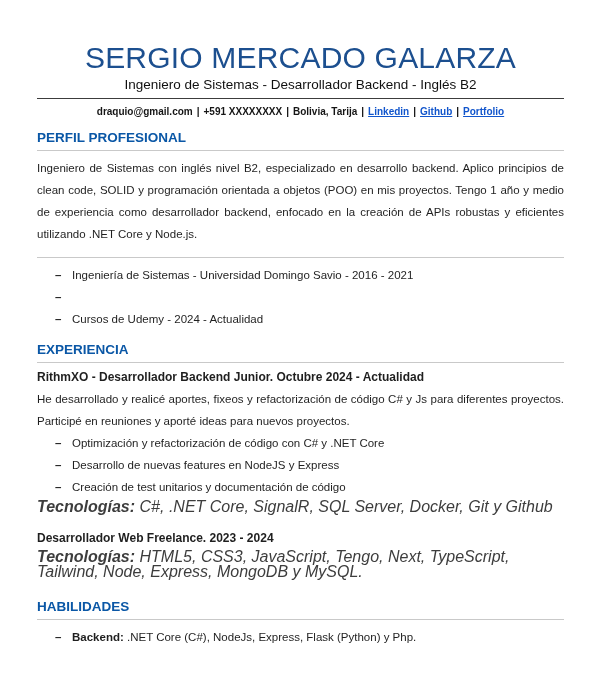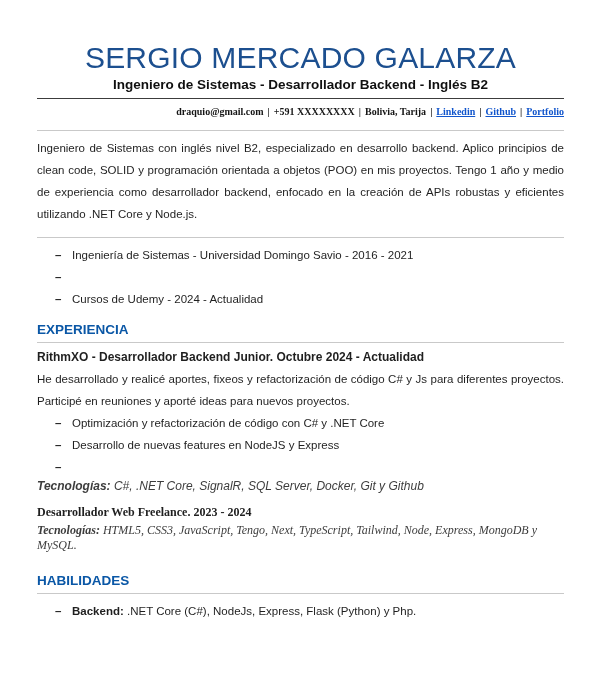--- a/index.html
+++ b/index.html
@@ -13,32 +13,31 @@
 
   
   .name {
     text-align: center;
     font-size: 30px; font-weight: 400; line-height: 32px;
     color: var(--name-blue, #1c4f8f);
     letter-spacing: 0.2px;
   }
   .headline {
     margin-top: 3px; text-align: center;
-    font-size: 13.5px; font-weight: 700; line-height: 16px;
+    font-size: 13.5px; font-weight: 400; line-height: 16px;
     color: #101010;
   }
   .top-rule {
     margin-top: 5px;
     border-top: 1.5px solid var(--rule-dark, #3c3c3c);
   }
   .contact {
-    margin-top: 6px; text-align: right;
+    margin-top: 6px; text-align: center;
     font-size: 10px; font-weight: 700; line-height: 13px;
     color: #151515;
-    font-family: Liberation Serif, serif;
   }
   .contact .sep { margin: 0 4px; }
   .contact a {
     color: var(--link-blue, #1155cc);
     text-decoration: underline; cursor: pointer;
   }
 
   
   .section { margin-top: 12px; }
   .section.mt-lg { margin-top: 20px; }
@@ -60,47 +59,48 @@
   
   .bullet {
     display: flex; align-items: baseline;
     padding-left: 18px;
     font-size: 11.5px; line-height: 22px;
   }
   .dash { width: 17px; flex: 0 0 17px; font-weight: 700; }
   .bullet-label { font-weight: 700; }
 
   
-  .job + .job { margin-top: 10px; font-family: Liberation Serif, serif; }
+  .job + .job { margin-top: 16px; }
   .job-heading {
     font-size: 12px; font-weight: 700; line-height: 17px;
     margin-bottom: 2px;
   }
   .tech {
     margin-top: 1px;
-    font-size: 12px; font-style: italic; line-height: 15px;
+    font-size: 16px; font-style: italic; line-height: 15px;
     color: var(--muted, #3d3d3d);
   }
   .tech-label { font-weight: 700; }
 </style>
 </head>
 <body>
 
 <div class="page">
 
   <header>
     <h1 class="name">SERGIO MERCADO GALARZA</h1>
     <div class="headline">Ingeniero de Sistemas - Desarrollador Backend - Inglés B2</div>
     <div class="top-rule"></div>
     <div class="contact">
       <span>draquio@gmail.com</span><span class="sep">|</span><span>+591 XXXXXXXX</span><span class="sep">|</span><span>Bolivia, Tarija</span><span class="sep">|</span><a>Linkedin</a><span class="sep">|</span><a>Github</a><span class="sep">|</span><a>Portfolio</a>
     </div>
   </header>
 
   <section class="section">
+    <h2 class="section-title">PERFIL PROFESIONAL</h2>
     <div class="section-rule"></div>
     <div class="section-body">
       <p class="para">Ingeniero de Sistemas con inglés nivel B2, especializado en desarrollo backend. Aplico principios de clean code, SOLID y programación orientada a objetos (POO) en mis proyectos. Tengo 1 año y medio de experiencia como desarrollador backend, enfocado en la creación de APIs robustas y eficientes utilizando .NET Core y Node.js.</p>
     </div>
   </section>
 
   <section class="section">
     <div class="section-rule"></div>
     <div class="section-body">
       <div class="bullet">
@@ -128,20 +128,21 @@
         <div class="bullet">
           <span class="dash">–</span>
           <span>Optimización y refactorización de código con C# y .NET Core</span>
         </div>
         <div class="bullet">
           <span class="dash">–</span>
           <span>Desarrollo de nuevas features en NodeJS y Express</span>
         </div>
         <div class="bullet">
           <span class="dash">–</span>
+          <span>Creación de test unitarios y documentación de código</span>
         </div>
         <div class="tech">
           <span class="tech-label">Tecnologías:</span><span> C#, .NET Core, SignalR, SQL Server, Docker, Git y Github</span>
         </div>
       </div>
 
       <div class="job">
         <div class="job-heading">Desarrollador Web Freelance. 2023 - 2024</div>
         <div class="tech">
           <span class="tech-label">Tecnologías:</span><span> HTML5, CSS3, JavaScript, Tengo, Next, TypeScript, Tailwind, Node, Express, MongoDB y MySQL.</span>

